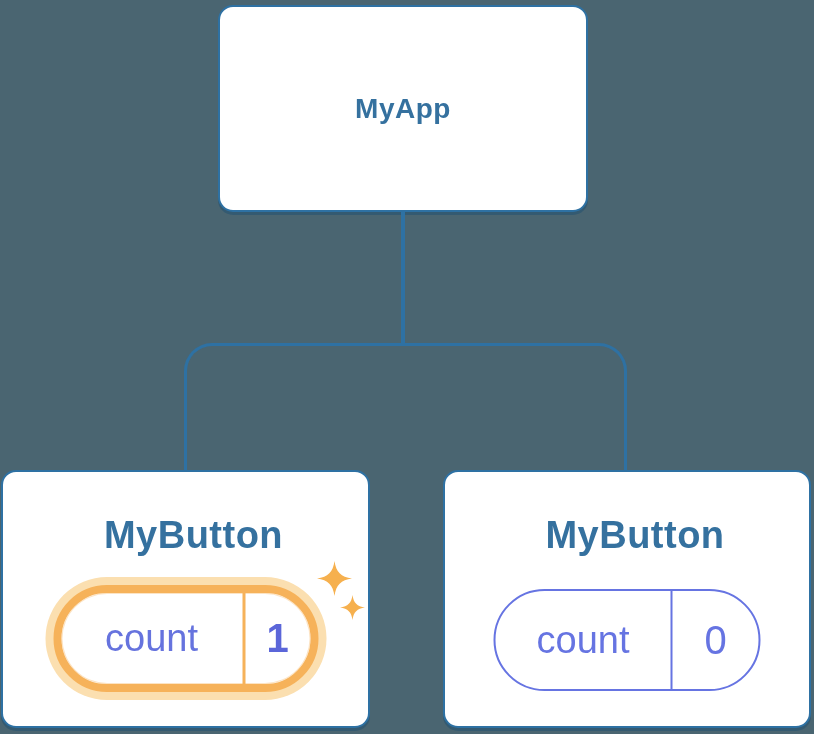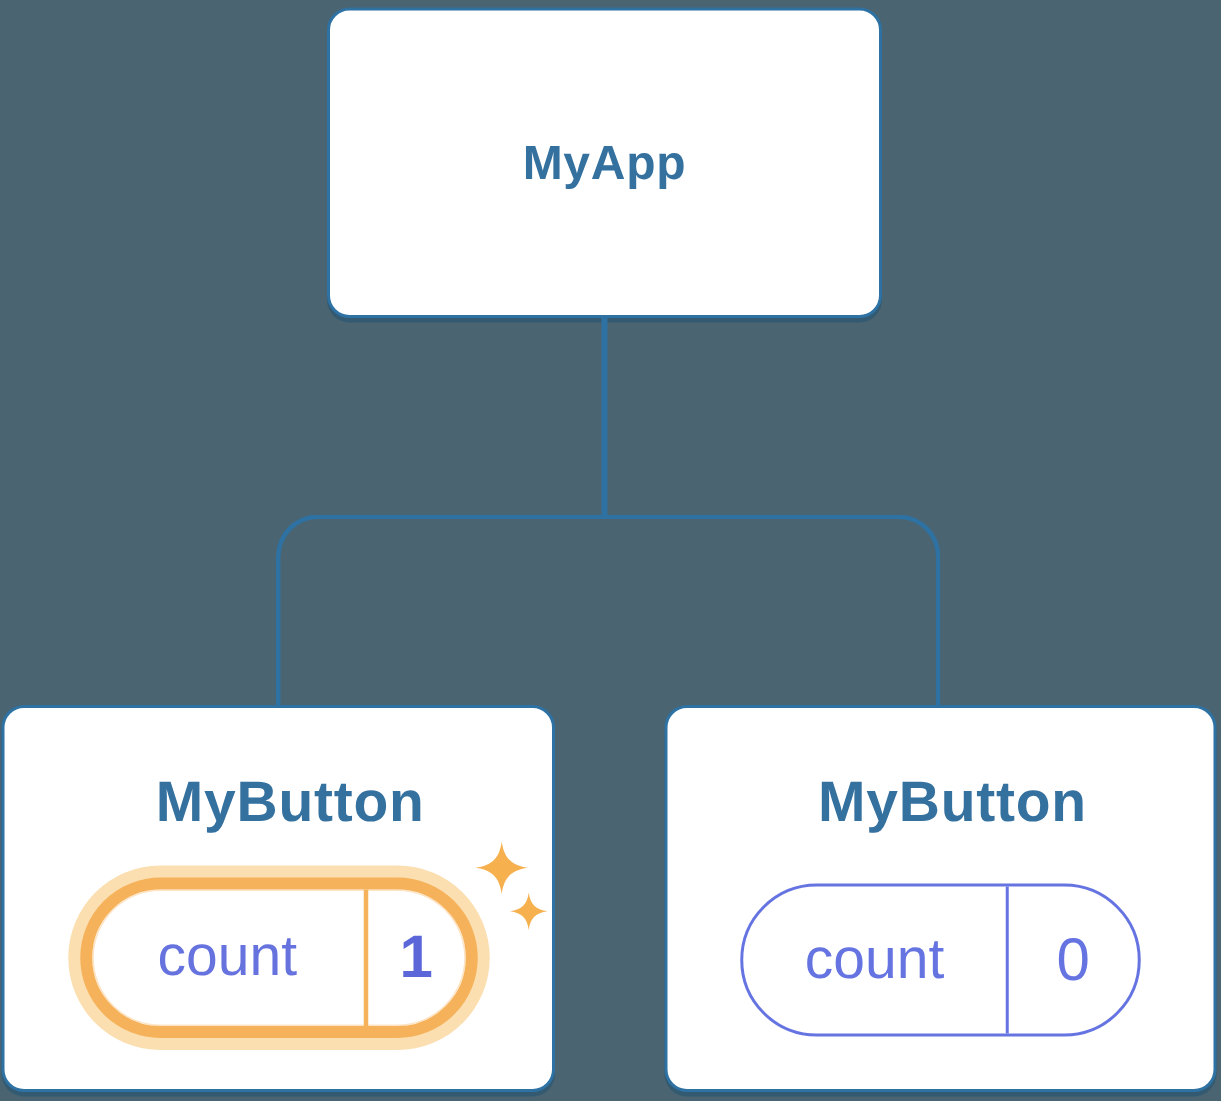--- a/index.html
+++ b/index.html
@@ -37,21 +37,21 @@
   .card-child-left{left:1px;top:470px;width:369px;height:258px;}
   .card-child-right{left:443px;top:470px;width:368px;height:258px;}
 
   .node-title{
     color:var(--blue-text);
     font-weight:bold;
     font-size:38px;
     letter-spacing:.5px;
     text-align:center;
   }
-  .card-root .node-title{font-size:32px;}
+  .card-root .node-title{font-size:28px;}
   .child-title{position:absolute;left:0;right:0;top:42px;padding-left:16px;}
 
   
   .stem{
     position:absolute;left:401px;top:212px;width:4px;height:133px;
     background:var(--blue);
   }
   .bracket{
     position:absolute;left:184px;top:343px;width:443px;height:127px;
     border:3.5px solid var(--blue);

